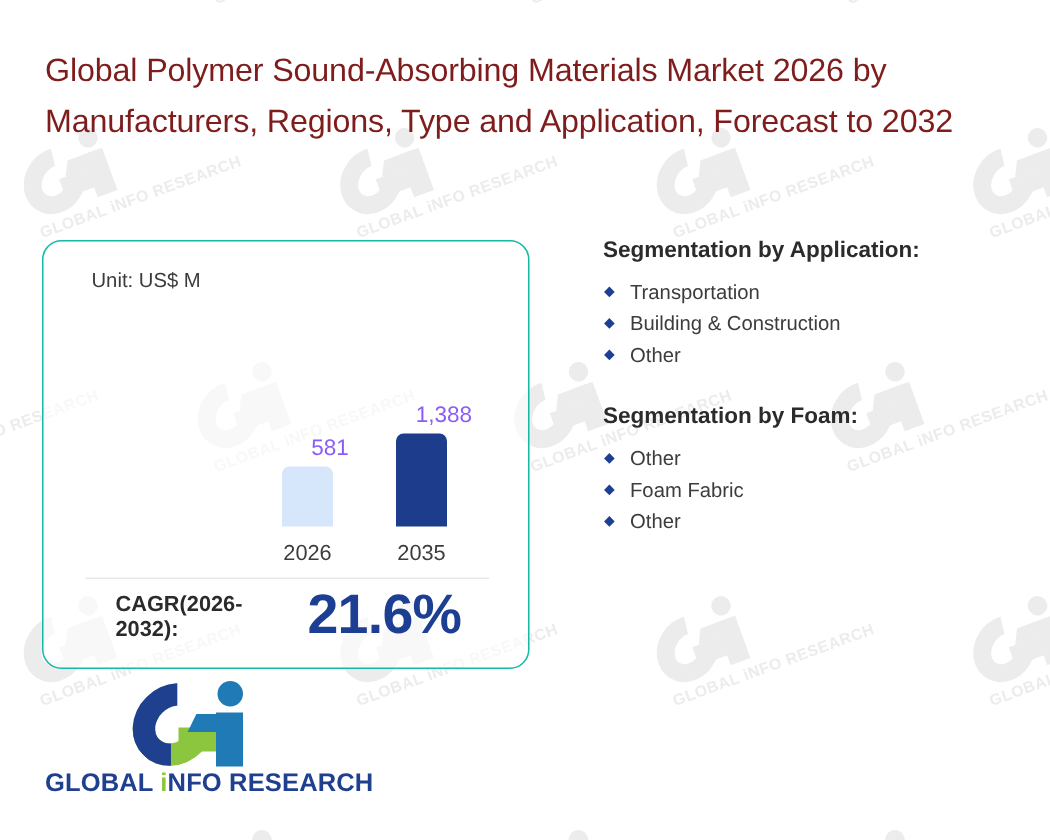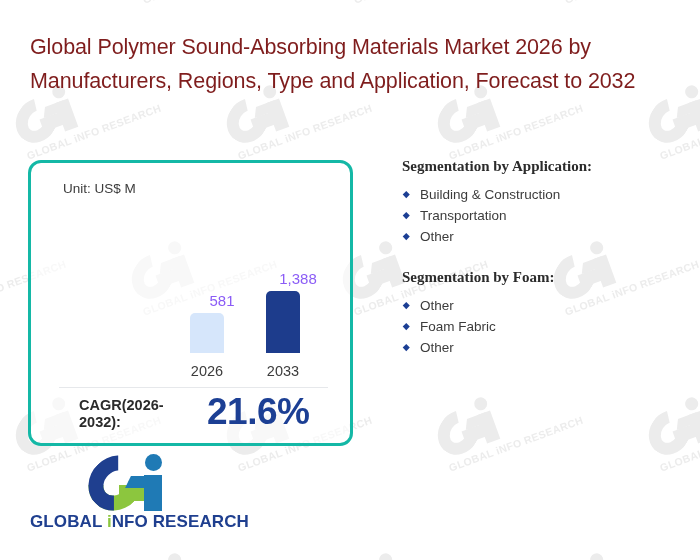--- a/index.html
+++ b/index.html
@@ -104,21 +104,21 @@
   }
 
   
   #stats-card {
     position: absolute;
     left: 28px;
     top: 160px;
     width: 325px;
     height: 286px;
     background: rgba(255,255,255,0.62);
-    border: 3px solid #14b8a6;
+    border: 1px solid #14b8a6;
     border-radius: 13px;
   }
 
   #unit-label {
     position: absolute;
     left: 32px;
     top: 18px;
     font-size: 13.5px;
     color: #3c3c3c;
   }
@@ -206,21 +206,20 @@
     position: absolute;
     left: 402px;
     top: 158px;
     width: 280px;
   }
   .seg-heading {
     font-size: 15px;
     font-weight: bold;
     color: #2b2b2b;
     margin-bottom: 9px;
-    font-family: Liberation Serif, serif;
   }
   .seg-list { list-style: none; }
   .seg-item {
     position: relative;
     padding-left: 18px;
     font-size: 13.5px;
     line-height: 21px;
     color: #3c3c3c;
   }
   .seg-bullet {
@@ -472,46 +471,46 @@
 
       <div class="bar-col c1">
         <div class="bar-value" style="bottom: 72px;">581</div>
         <div class="bar-rect" style="height: 40px; background: rgb(214, 230, 251);"></div>
         <div class="bar-cat">2026</div>
       </div>
 
       <div class="bar-col c2">
         <div class="bar-value" style="bottom: 94px;">1,388</div>
         <div class="bar-rect" style="height: 62px; background: rgb(29, 60, 140);"></div>
-        <div class="bar-cat">2033</div>
+        <div class="bar-cat">2035</div>
       </div>
 
     </div>
 
     <div id="cagr-divider"></div>
 
     <div id="cagr-row">
       <div id="cagr-label">CAGR(2026-2032):</div>
       <div id="cagr-value">21.6%</div>
     </div>
 
   </div>
 
   <div id="segmentation-panel">
 
     <div id="seg-application-block">
       <div class="seg-heading">Segmentation by Application:</div>
       <ul class="seg-list">
         <li class="seg-item">
           <span class="seg-bullet"></span>
-          <span>Building &amp; Construction</span>
+          <span>Transportation</span>
         </li>
         <li class="seg-item">
           <span class="seg-bullet"></span>
-          <span>Transportation</span>
+          <span>Building &amp; Construction</span>
         </li>
         <li class="seg-item">
           <span class="seg-bullet"></span>
           <span>Other</span>
         </li>
       </ul>
     </div>
 
     <div id="seg-type-block">
       <div class="seg-heading">Segmentation by Foam:</div>

